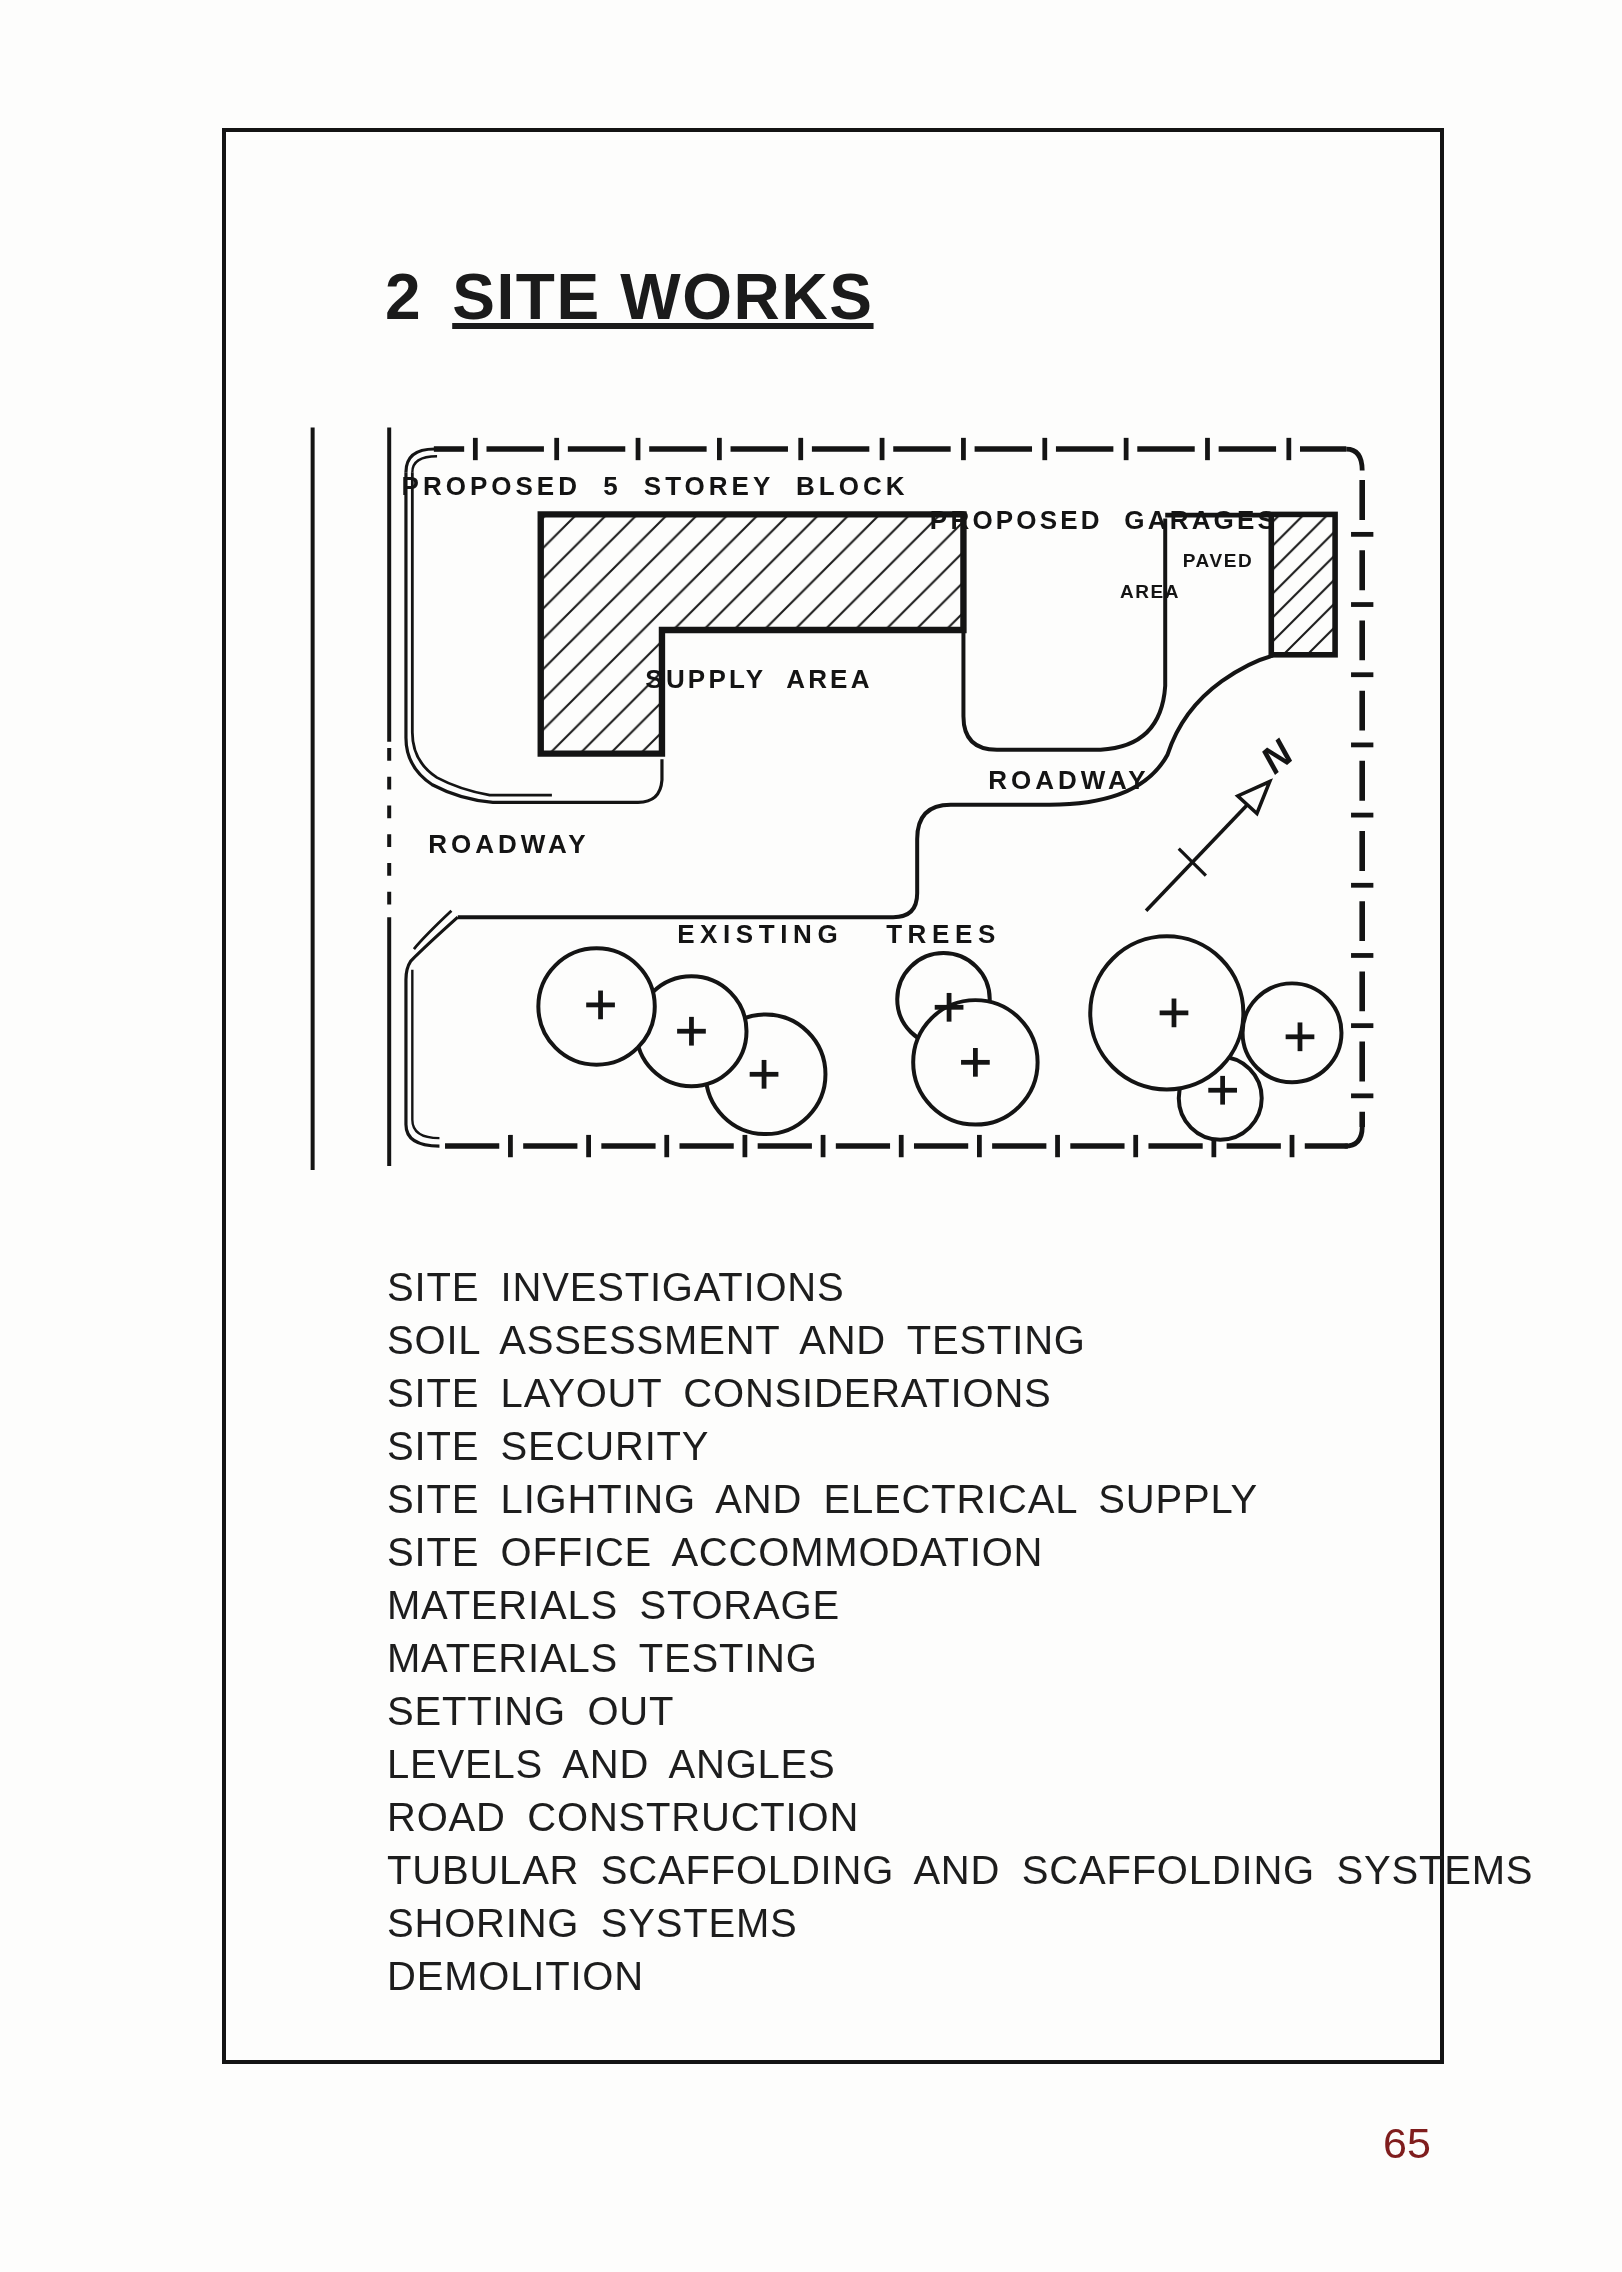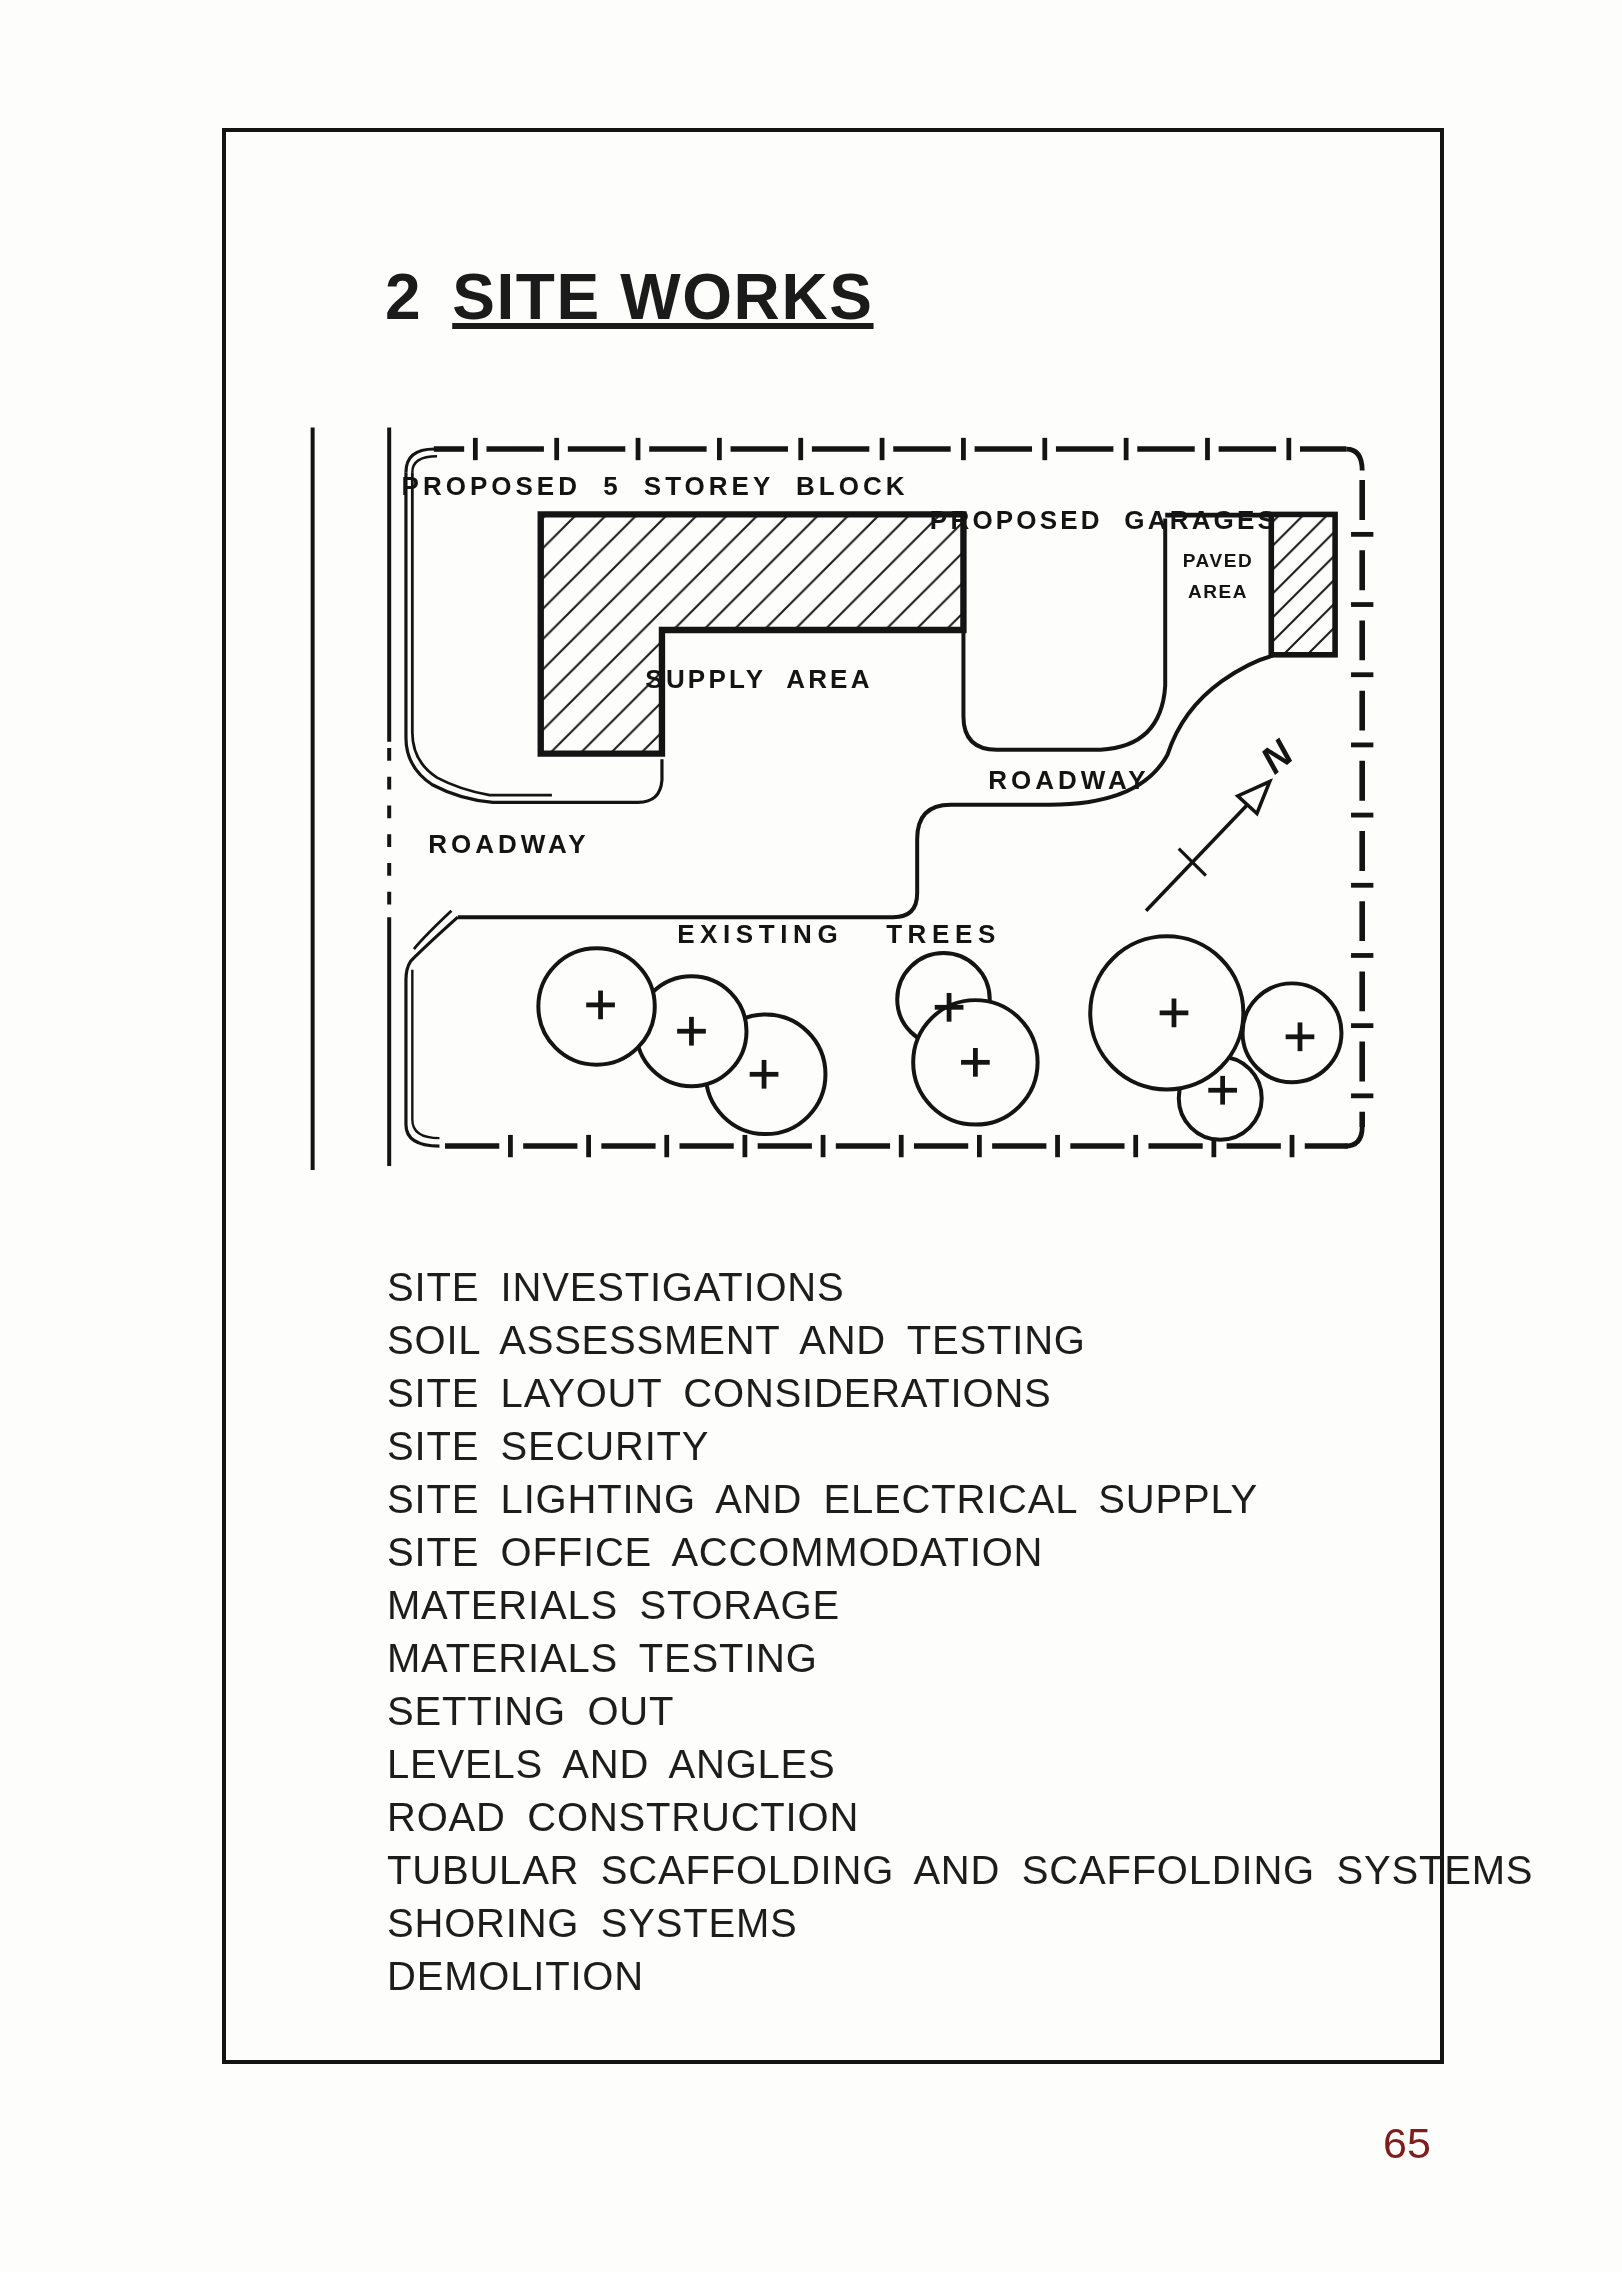--- a/index.html
+++ b/index.html
@@ -148,21 +148,21 @@
       <path d="M1437,1142 L1564,1009"></path>
       <path d="M1592,980 L1576,1020 L1552,998 Z" fill="#fdfdfc"></path>
       <path d="M1478,1064 L1512,1098" stroke-width="4"></path>
     </g>
   </svg>
 
   <div class="lbl" style="left:655px;top:486px;">PROPOSED 5 STOREY BLOCK</div>
   <div class="lbl" style="left:1104px;top:485px;letter-spacing:3.2px;margin-top:35px;">PROPOSED GARAGES</div>
   <div class="lbl" style="left:759px;top:679px;letter-spacing:3.2px;">SUPPLY AREA</div>
   <div class="lbl small" style="left:1218px;top:561px;">PAVED</div>
-  <div class="lbl small" style="left:1218px;top:592px;">AREA</div>
+  <div class="lbl small" style="left:1150px;top:592px;">AREA</div>
   <div class="lbl" style="left:509px;top:844px;">ROADWAY</div>
   <div class="lbl" style="left:1069px;top:780px;">ROADWAY</div>
   <div class="lbl trees" style="left:839px;top:934px;">EXISTING TREES</div>
   <div class="lbl north" style="left:1277px;top:757px;">N</div>
 
   <div class="topics">
     <div class="item">SITE INVESTIGATIONS</div>
     <div class="item">SOIL ASSESSMENT AND TESTING</div>
     <div class="item">SITE LAYOUT CONSIDERATIONS</div>
     <div class="item">SITE SECURITY</div>

